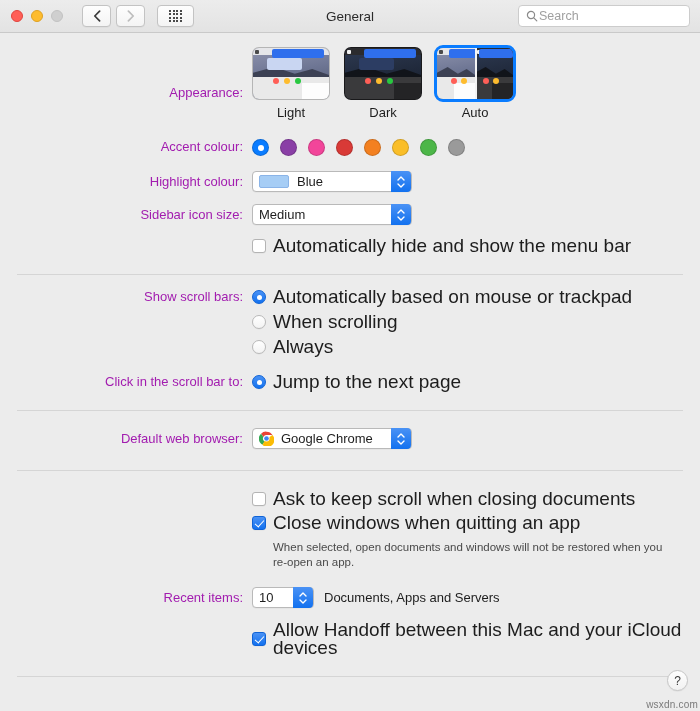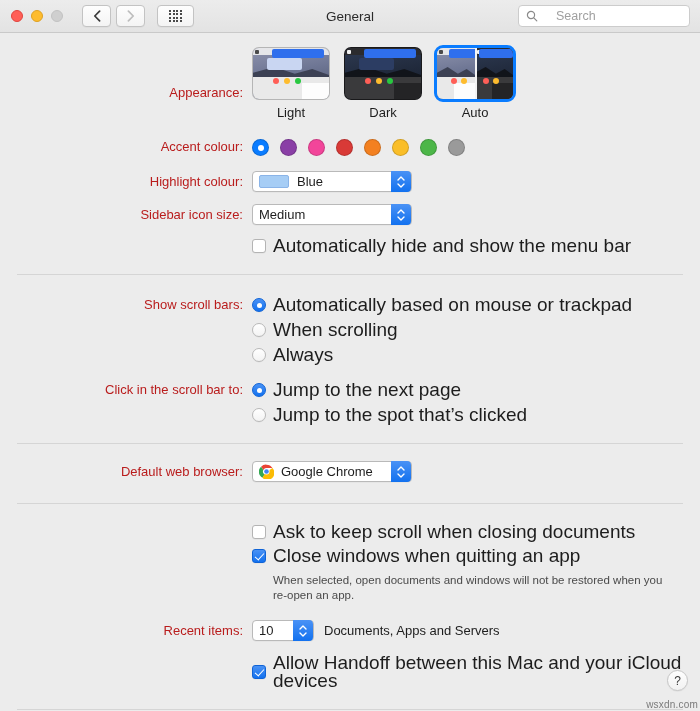--- a/index.html
+++ b/index.html
@@ -77,21 +77,21 @@
     position: absolute;
     right: 10px;
     width: 172px;
     height: 22px;
     background: #fff;
     border: 1px solid #ccc;
     border-radius: 4px;
     display: flex;
     align-items: center;
     padding: 0 7px;
-    gap: 18px;
+    gap: 1px;
   }
   .searchfield .ph {
     font-size: 12.5px;
     color: #a0a0a0;
   }
 
   
   .content {
     position: relative;
     height: 678px;
@@ -101,21 +101,21 @@
 
   .row {
     display: flex;
     align-items: flex-start;
   }
   .lbl {
     width: 252px;
     text-align: right;
     padding-right: 9px;
     font-size: 13px;
-    color: #b91c1c;
+    color: #a21caf;
     flex: none;
     line-height: 18px;
   }
   .ctl { flex: 1; }
 
   .divider {
     height: 1px;
     background: #d5d5d5;
     margin: 0 17px;
     border: 0;
@@ -504,21 +504,21 @@
     <div class="ctl">
       <div class="check-row">
         <span class="cbox"></span>
         <span>Automatically hide and show the menu bar</span>
       </div>
     </div>
   </div>
 
   <hr class="divider" style="margin-top:19px">
 
-  <div class="row" style="margin-top:21px">
+  <div class="row" style="margin-top:13px">
     <div class="lbl">Show scroll bars:</div>
     <div class="ctl">
       <div class="radio-row">
         <span class="radio on"></span>
         <span>Automatically based on mouse or trackpad</span>
       </div>
       <div class="radio-row" style="margin-top:7px">
         <span class="radio"></span>
         <span>When scrolling</span>
       </div>
@@ -528,24 +528,20 @@
       </div>
     </div>
   </div>
 
   <div class="row" style="margin-top:17px">
     <div class="lbl">Click in the scroll bar to:</div>
     <div class="ctl">
       <div class="radio-row">
         <span class="radio on"></span>
         <span>Jump to the next page</span>
-      </div>
-      <div class="radio-row" style="margin-top:7px">
-        <span class="radio"></span>
-        <span>Jump to the spot that’s clicked</span>
       </div>
     </div>
   </div>
 
   <hr class="divider" style="margin-top:19px">
 
   <div class="row" style="margin-top:17px">
     <div class="lbl" style="padding-top:2px">Default web browser:</div>
     <div class="ctl">
       <div class="popup w160">

